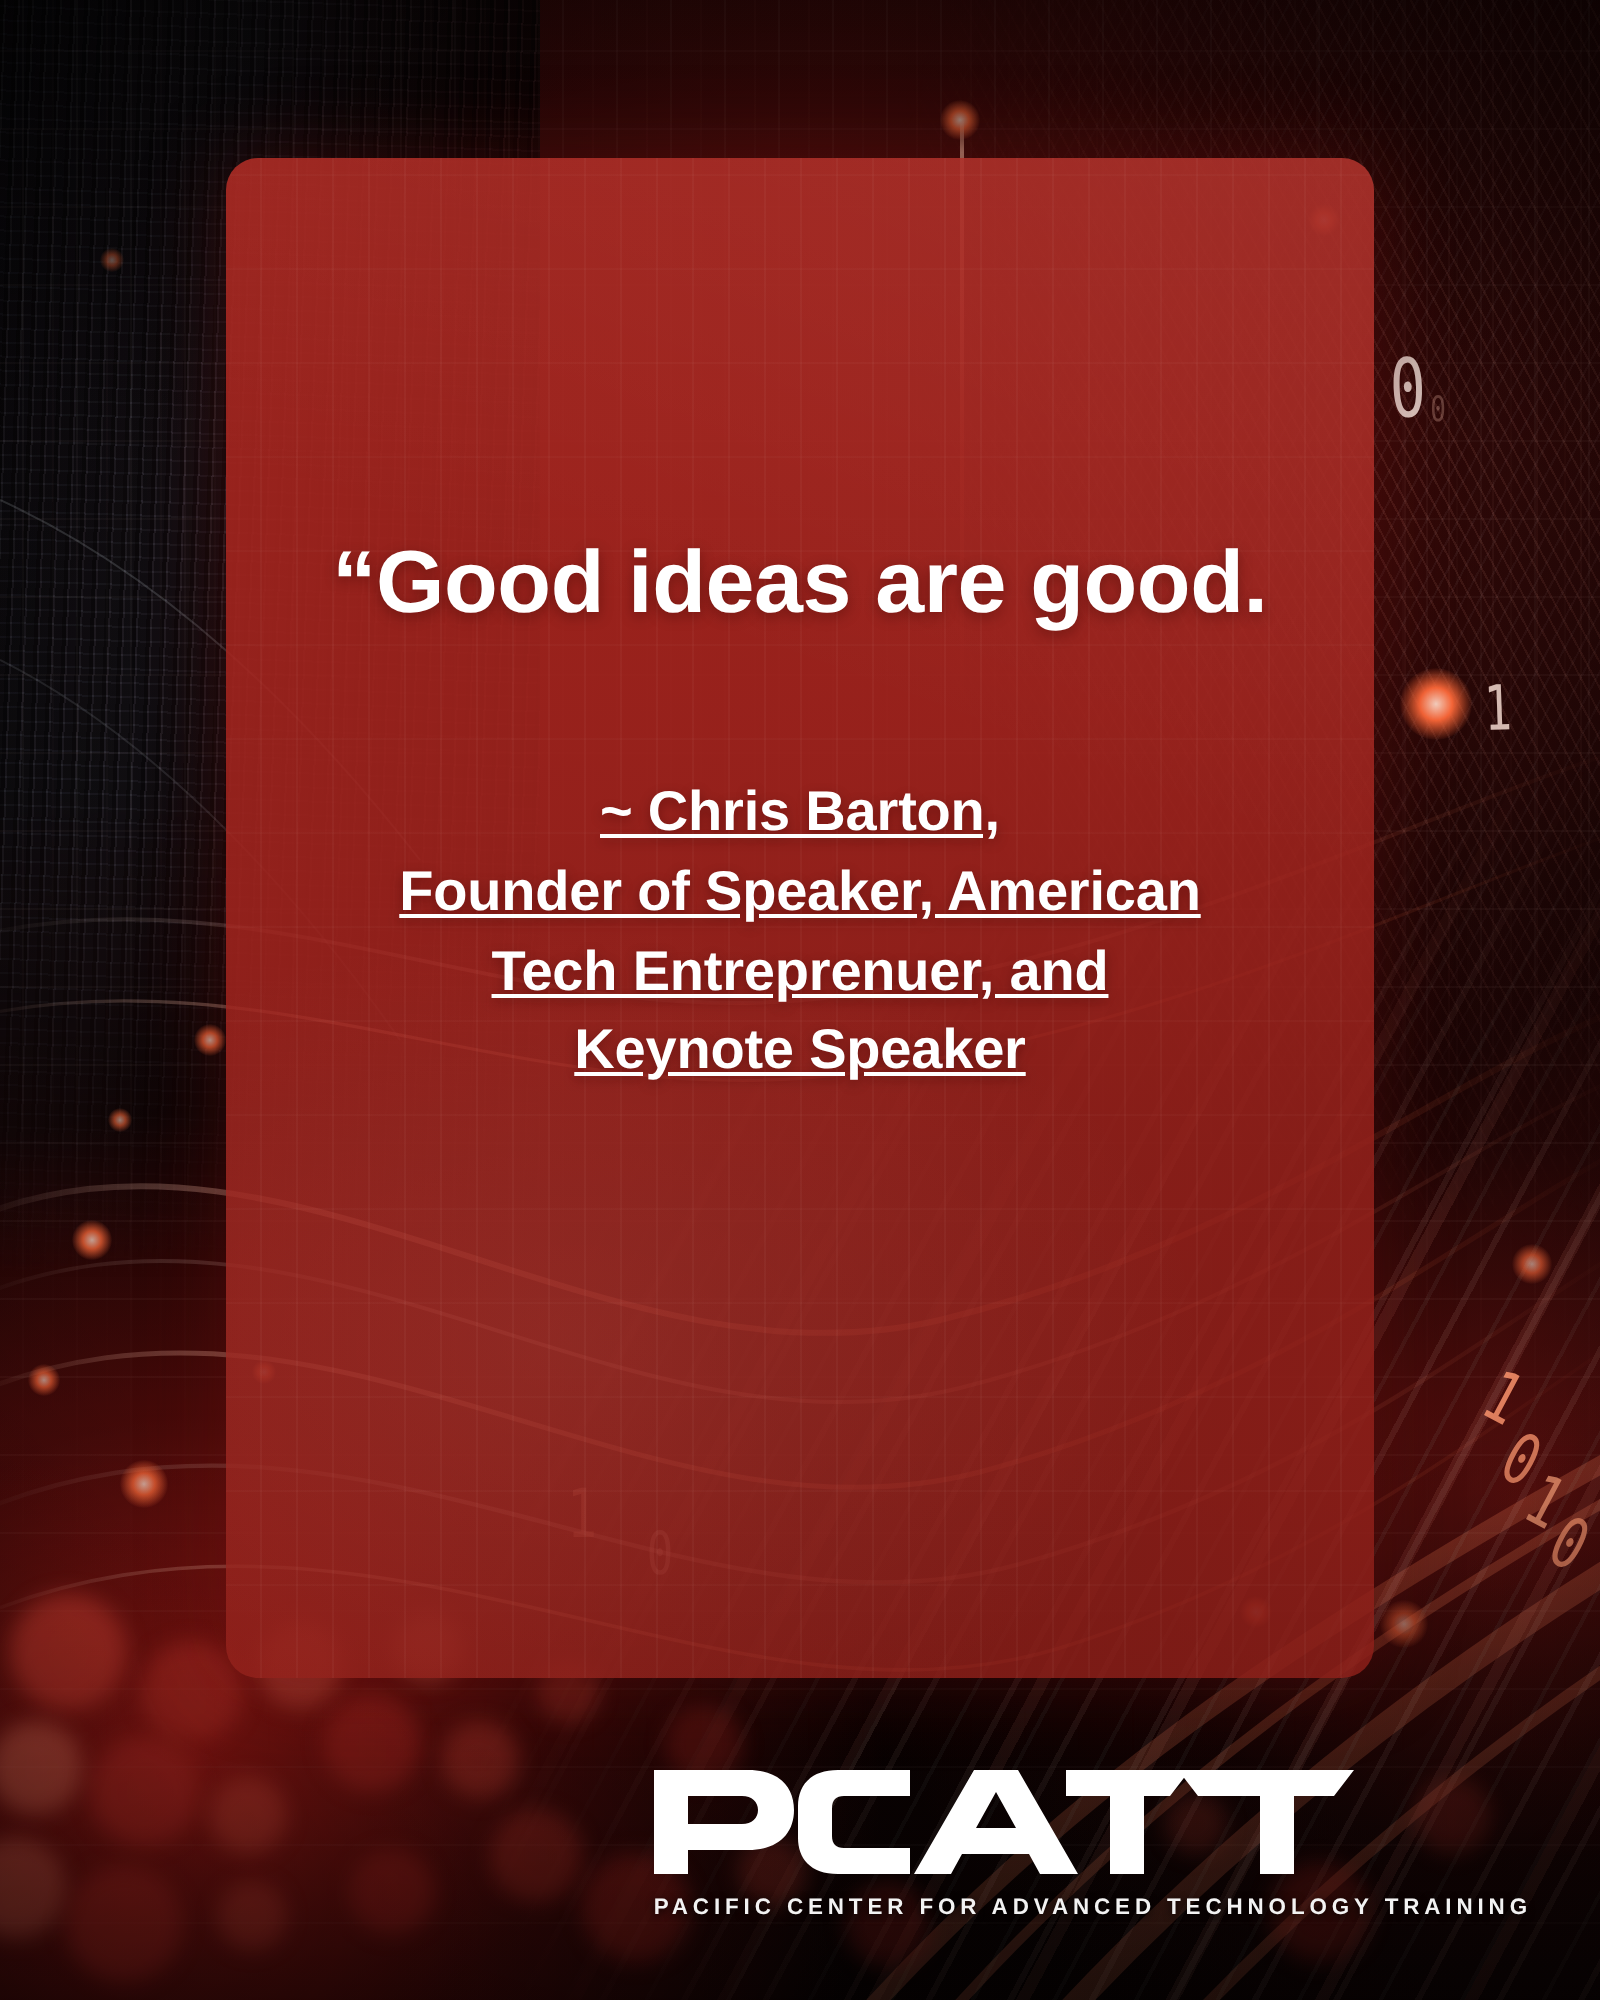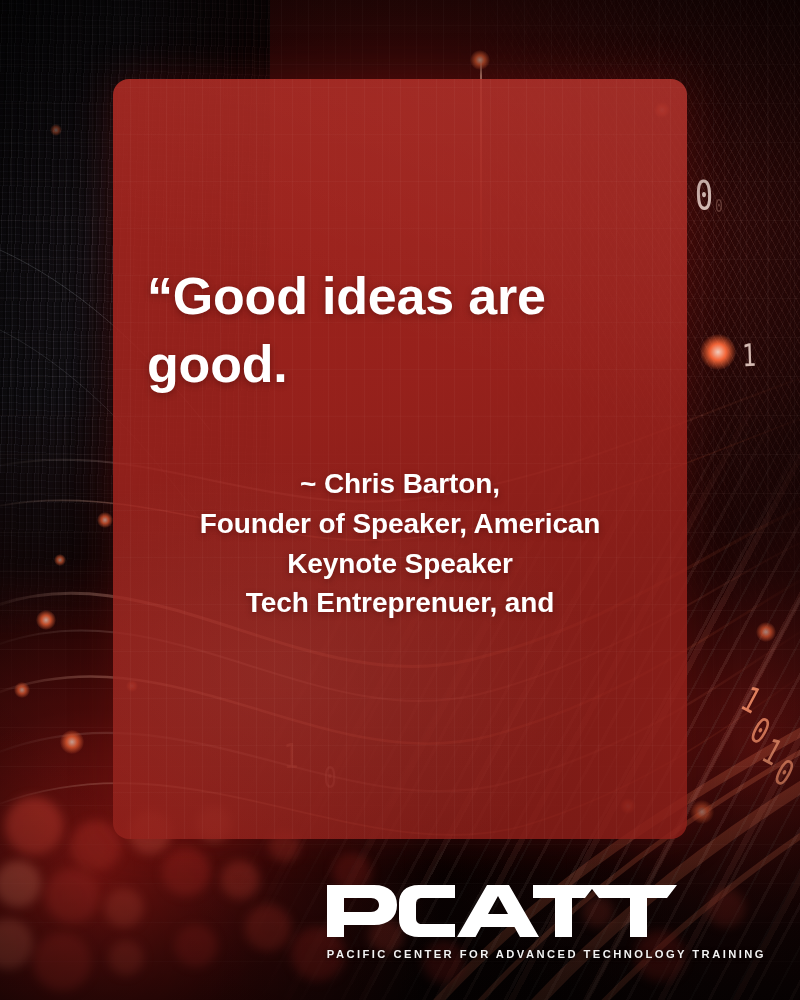--- a/index.html
+++ b/index.html
@@ -175,43 +175,43 @@
     flex-direction: column;
     align-items: center;
     box-sizing: border-box;
     padding: 0 34px;
   }
 
   #quote-text {
     margin: 0;
     width: 100%;
     color: #ffffff;
-    text-align: left;
+    text-align: center;
     font-weight: 700;
-    font-size: 52px;
+    font-size: 44px;
     line-height: 1.30;
     letter-spacing: -0.2px;
     text-shadow: 0 2px 7px rgba(60,6,4,0.42);
   }
   .quote-line-1 { margin-top: 184px; }
   .quote-line-2 { margin-top: 56px; }
 
   #attribution {
     margin: 0;
     width: 100%;
     color: #ffffff;
     text-align: center;
     font-weight: 700;
     font-size: 28px;
     line-height: 1.42;
     letter-spacing: -0.1px;
     margin-top: 66px;
     text-shadow: 0 2px 6px rgba(60,6,4,0.40);
   }
-  #attribution .attr-line { display: block; }
+  #attribution .attr-line { display: block; text-decoration: underline; }
 
   
   #logo-block {
     position: absolute;
     right: 34px;
     bottom: 40px;
     text-align: left;
     z-index: 6;
   }
   #logo-wordmark {
@@ -337,22 +337,22 @@
 
   <div id="quote-card">
     <div class="card-inner">
       <blockquote id="quote-text">
         <span class="quote-line-1" style="display:block">“Good ideas are good.</span>
       </blockquote>
 
       <div id="attribution">
         <span class="attr-line">~ Chris Barton,</span>
         <span class="attr-line">Founder of Speaker, American</span>
+        <span class="attr-line">Tech Entreprenuer, and</span>
         <span class="attr-line">Keynote Speaker</span>
-        <span class="attr-line">Tech Entreprenuer, and</span>
       </div>
     </div>
   </div>
 
   <div id="logo-block">
     <svg id="logo-wordmark" viewBox="0 0 350 56" aria-hidden="true">
       <g fill="#ffffff">
 
         <path d="M0,2 L47,2 C62,2 70,10 70,22 C70,34 62,42 47,42 L17,42 L17,54 L0,54 Z M17,15 L17,29 L44,29 C49,29 52,26 52,22 C52,18 49,15 44,15 Z"></path>
 

